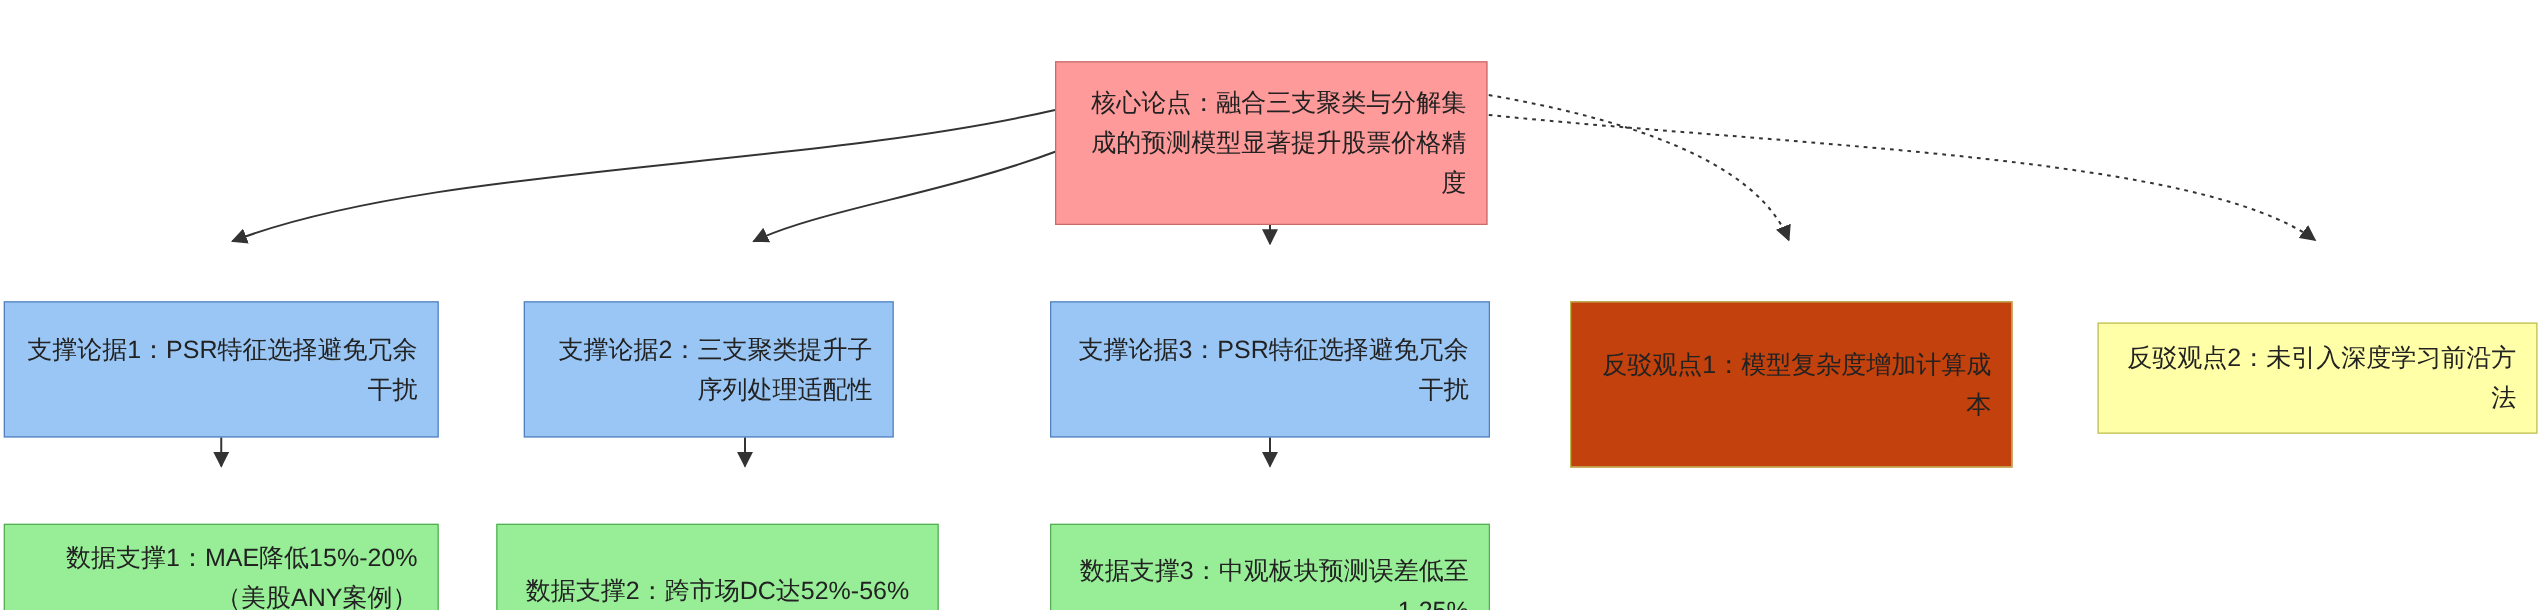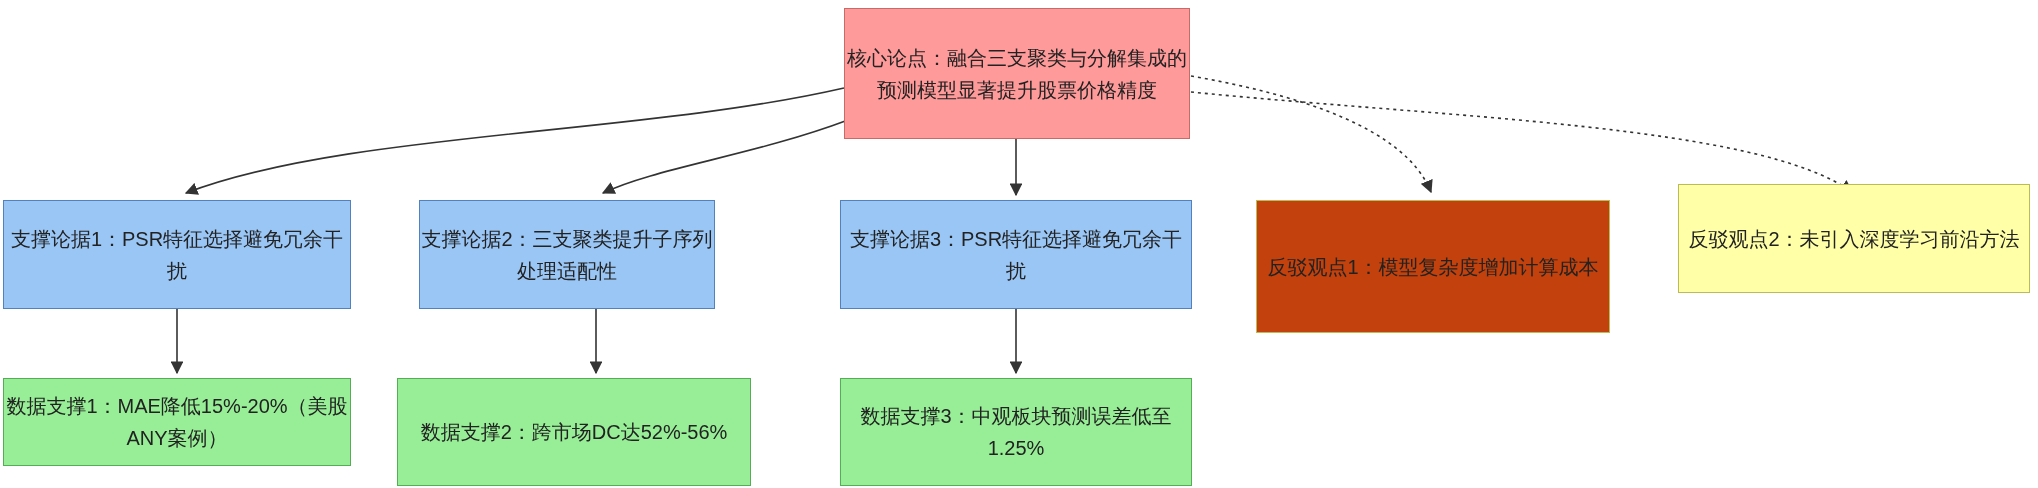--- a/index.html
+++ b/index.html
@@ -15,27 +15,28 @@
     position: absolute;
     left: 0; top: 0;
     width: 2038px; height: 488px;
     pointer-events: none;
   }
   .node {
     position: absolute;
     display: flex;
     align-items: center;
     justify-content: center;
-    text-align: center;
+    text-align: right;
     box-sizing: border-box;
     border: 1px solid #666;
-    padding: 6px 0;
+    padding: 6px 16px;
     font-size: 20px;
     line-height: 1.6;
     color: #222;
+    margin-top: 41px;
   }
   .node.core     { border-color: #c96a6a; }
   .node.support  { border-color: #5381bd; }
   .node.rebuttal { border-color: #bcbc54; }
   .node.data     { border-color: #55ad55; }
   .node-label { display: inline-block; }
 </style>
 </head>
 <body>
 
@@ -70,21 +71,21 @@
   <div class="node support" style="left: 419px; top: 200px; width: 296px; height: 109px; background-color: rgb(154, 198, 245);">
     <span class="node-label">支撑论据2：三支聚类提升子序列处理适配性</span>
   </div>
   <div class="node support" style="left: 840px; top: 200px; width: 352px; height: 109px; background-color: rgb(154, 198, 245);">
     <span class="node-label">支撑论据3：PSR特征选择避免冗余干扰</span>
   </div>
 
   <div class="node rebuttal" style="left: 1256px; top: 200px; width: 354px; height: 133px; background-color: #c2410c;">
     <span class="node-label">反驳观点1：模型复杂度增加计算成本</span>
   </div>
-  <div class="node rebuttal" style="left: 1678px; top: 184px; width: 352px; height: 109px; background-color: rgb(255, 255, 168);">
+  <div class="node rebuttal" style="left: 1678px; top: 217px; width: 352px; height: 89px; background-color: rgb(255, 255, 168);">
     <span class="node-label">反驳观点2：未引入深度学习前沿方法</span>
   </div>
 
   <div class="node data" style="left: 3px; top: 378px; width: 348px; height: 88px; background-color: rgb(151, 238, 151);">
     <span class="node-label">数据支撑1：MAE降低15%-20%（美股ANY案例）</span>
   </div>
   <div class="node data" style="left: 397px; top: 378px; width: 354px; height: 108px; background-color: rgb(151, 238, 151);">
     <span class="node-label">数据支撑2：跨市场DC达52%-56%</span>
   </div>
   <div class="node data" style="left: 840px; top: 378px; width: 352px; height: 108px; background-color: rgb(151, 238, 151);">

